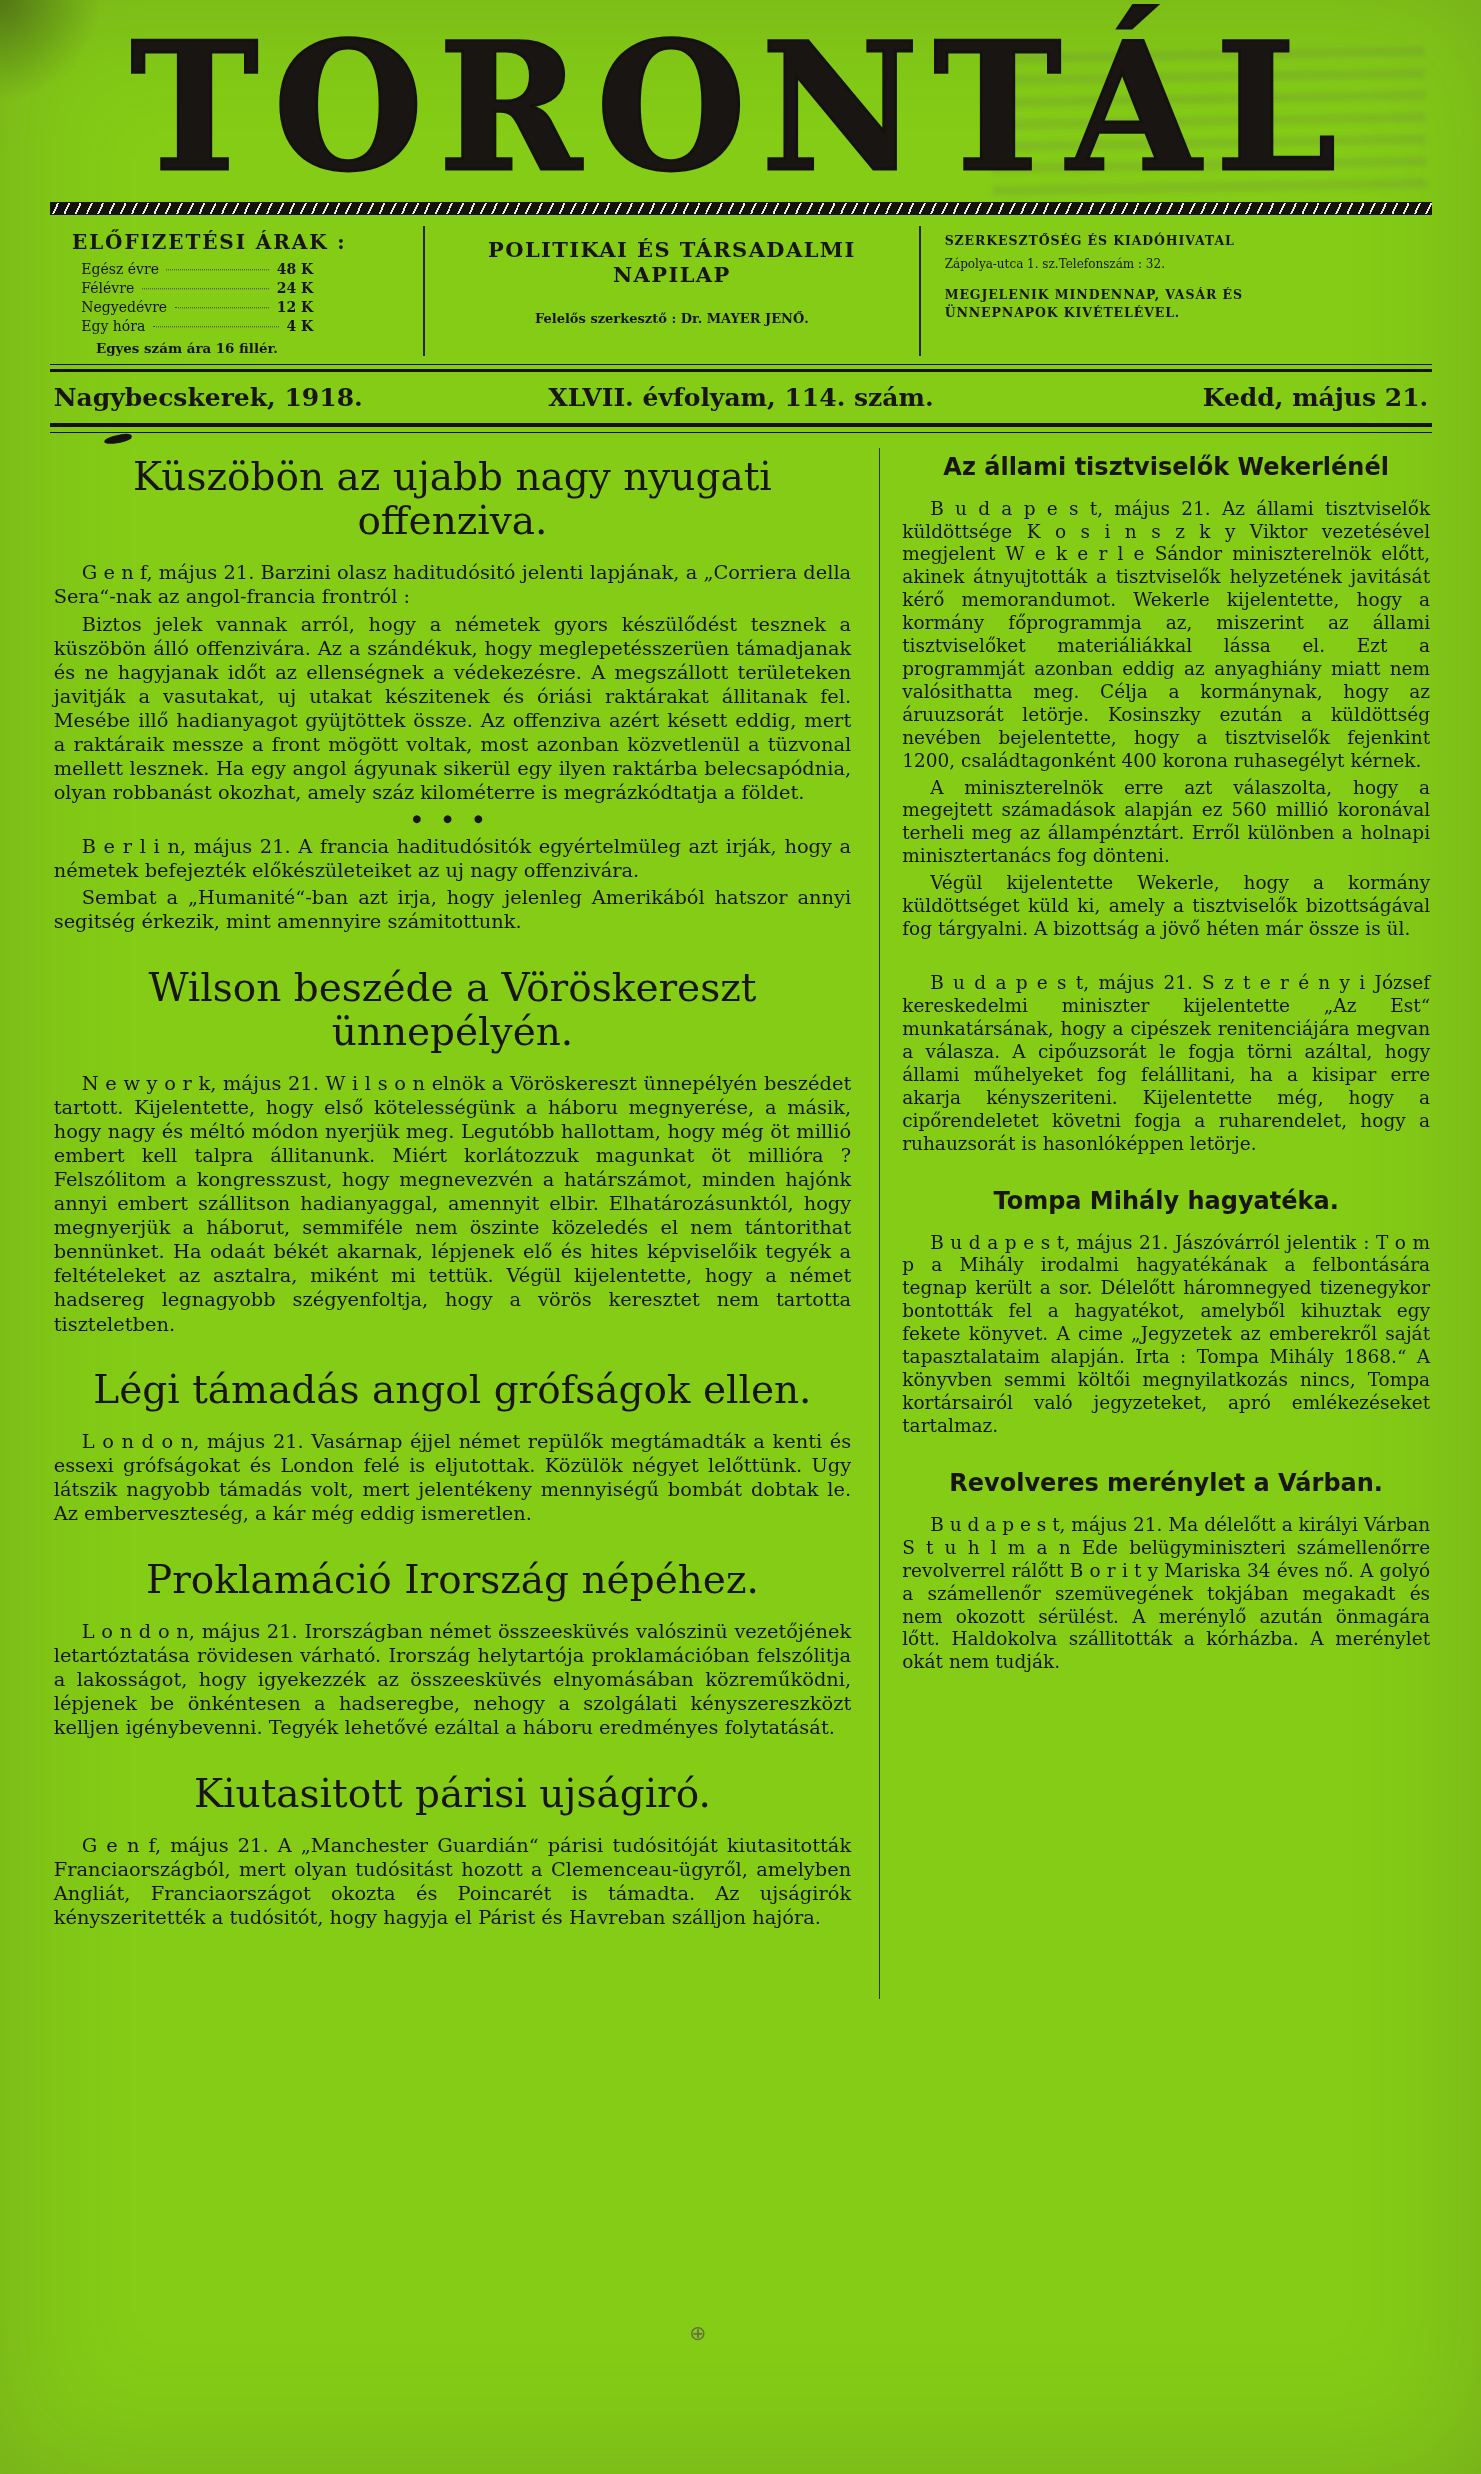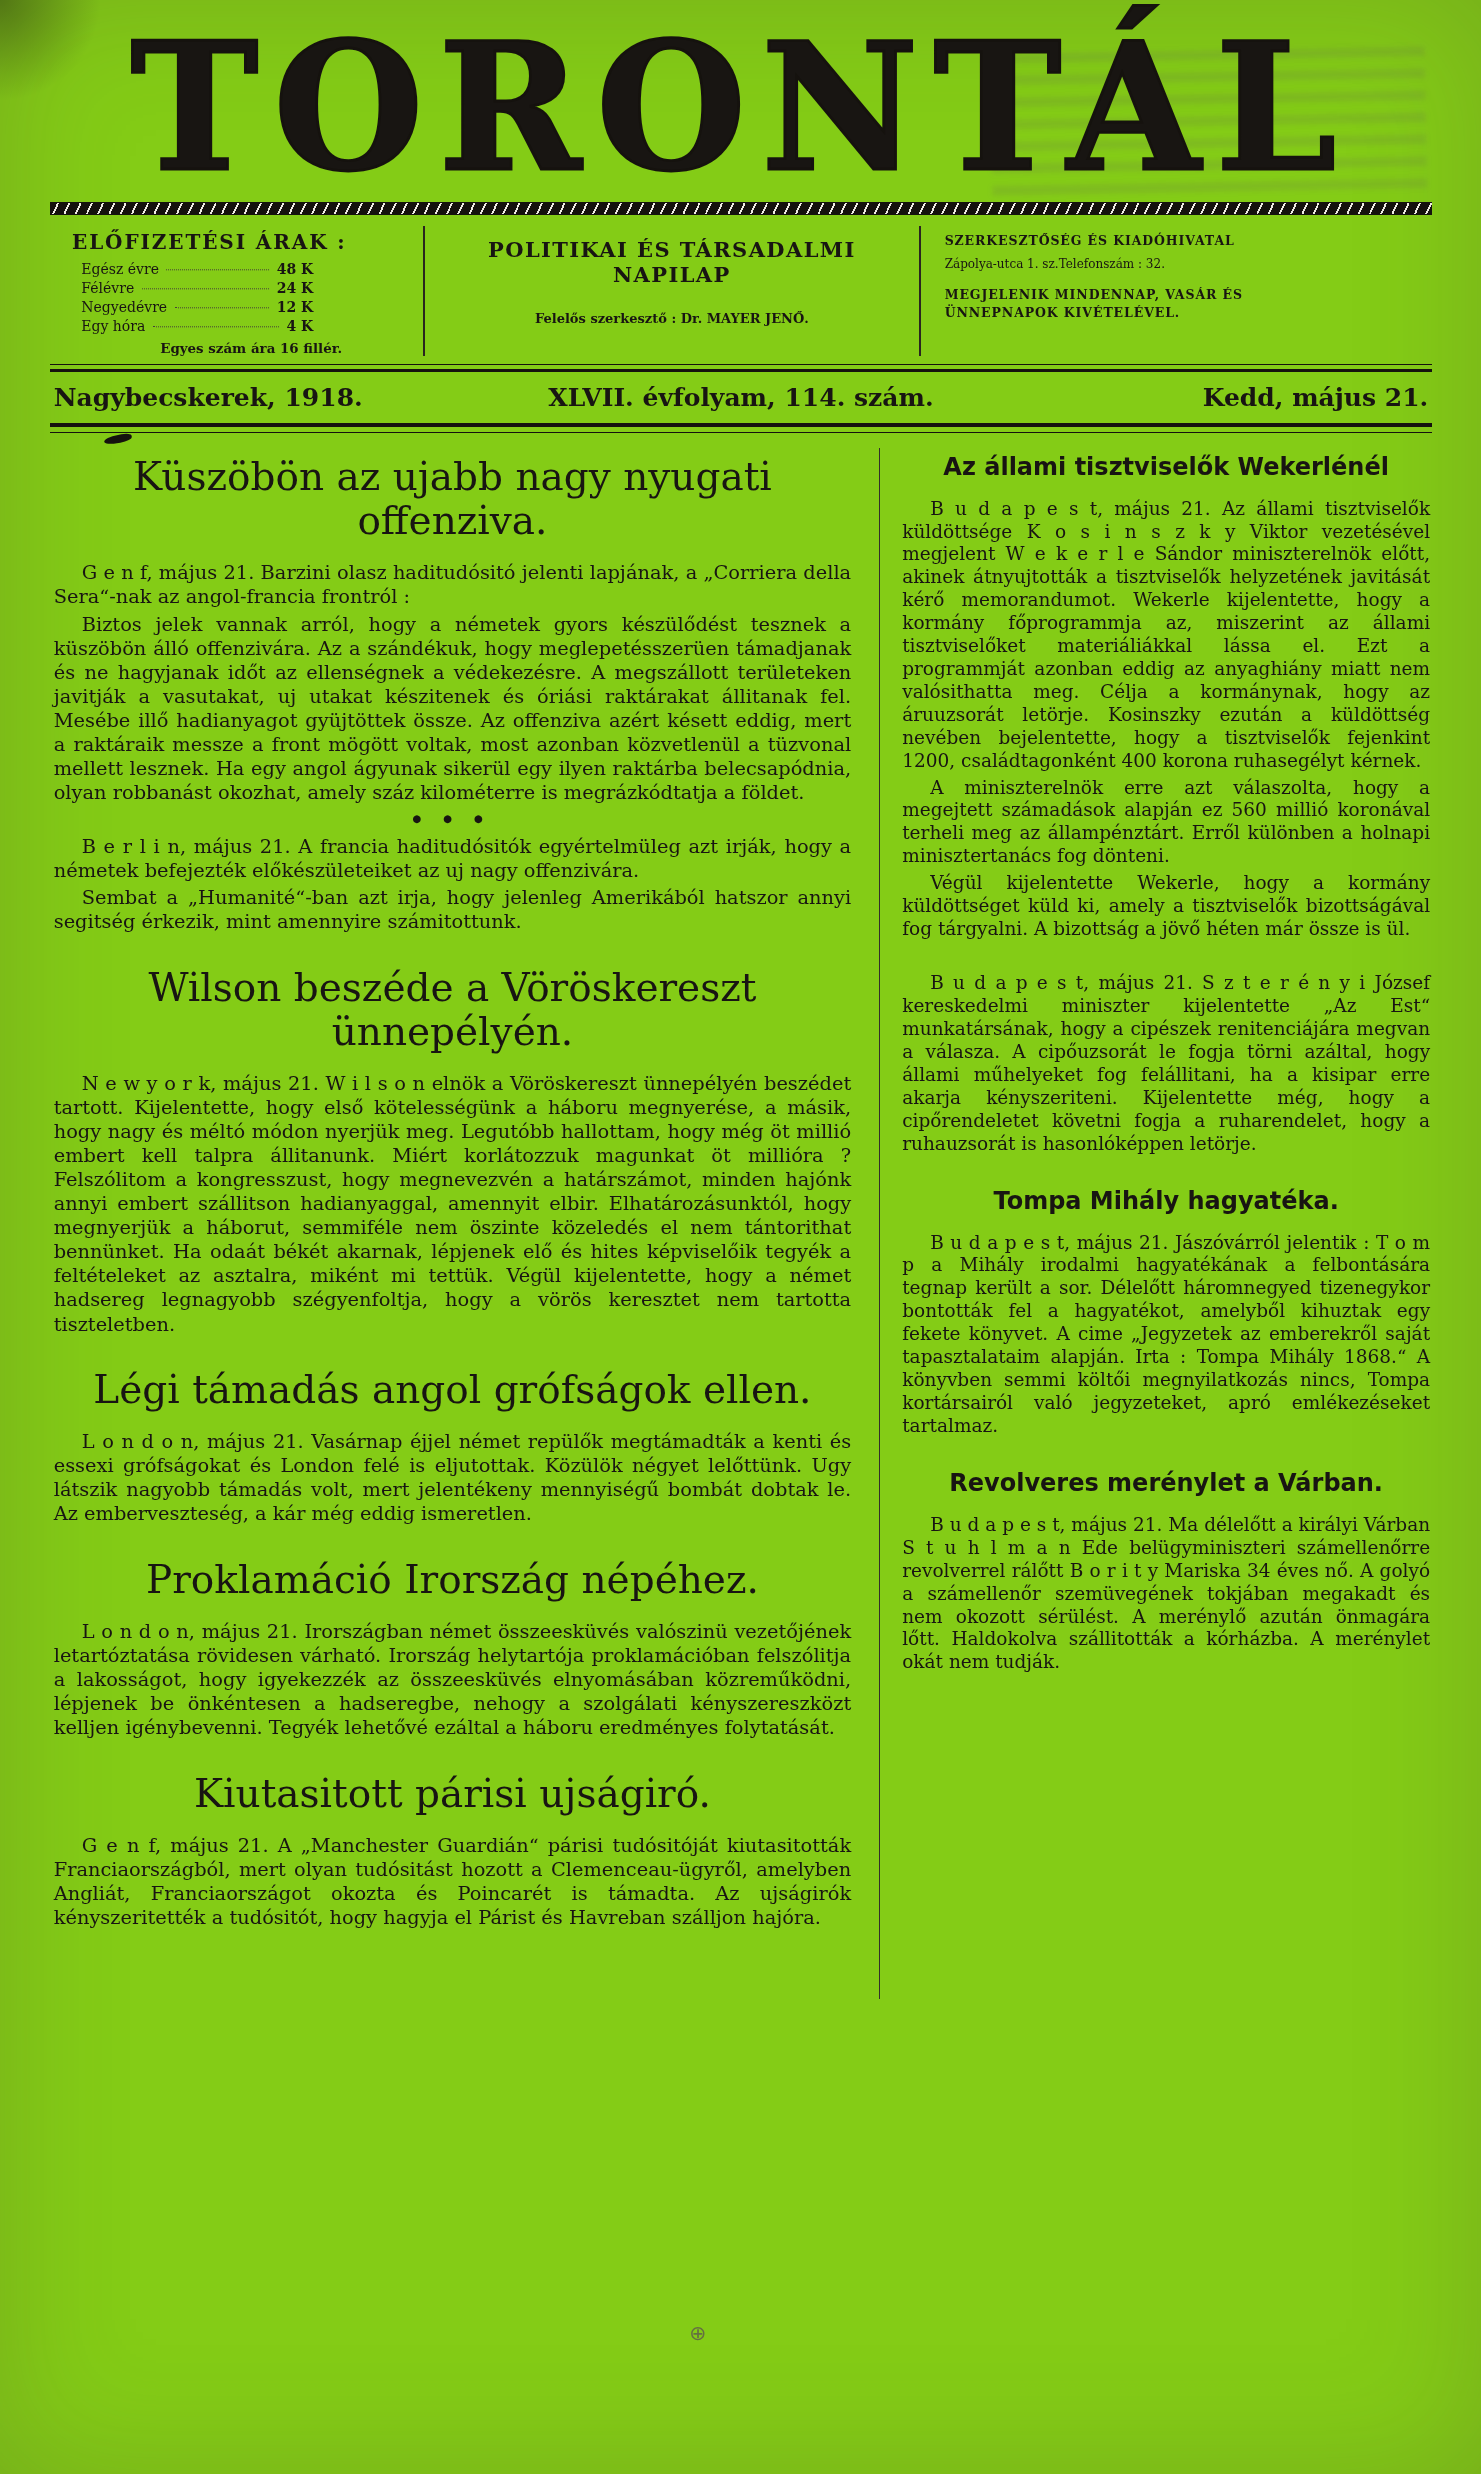--- a/index.html
+++ b/index.html
@@ -46,21 +46,21 @@
     border-bottom: 1.9px solid #15120e;
   }
 
   
   .info-bar { display: flex; align-items: stretch; margin-top: 11px; min-height: 109px; }
   .info-left { width: 27%; padding: 3.7px 16.7px 0 22px; box-sizing: border-box; }
   .info-left-title { font-size: 20px; font-weight: 700; letter-spacing: 1.9px; margin-bottom: 6.5px; }
   .price-row { display: flex; align-items: baseline; width: 232px; font-size: 14px; line-height: 1.35; padding-left: 9.3px; }
   .pr-dots { flex: 1; border-bottom: 1.9px dotted #46423a; margin: 0 7.4px; transform: translateY(-3.7px); }
   .pr-value { font-weight: 700; white-space: nowrap; }
-  .info-note { font-size: 13.4px; margin-top: 4.6px; padding-left: 24px; font-weight: 600; text-align: center; }
+  .info-note { font-size: 13.4px; margin-top: 4.6px; padding-left: 24px; font-weight: 600; }
 
   .info-center {
     width: 36%; box-sizing: border-box;
     border-left: 2.8px double #2a261f; border-right: 2.8px double #2a261f;
     display: flex; flex-direction: column; align-items: center;
     padding-top: 11px; gap: 24px; text-align: center;
   }
   .paper-type { font-size: 21px; font-weight: 700; letter-spacing: 1.4px; }
   .editor-line { font-size: 13px; font-weight: 700; }
 

